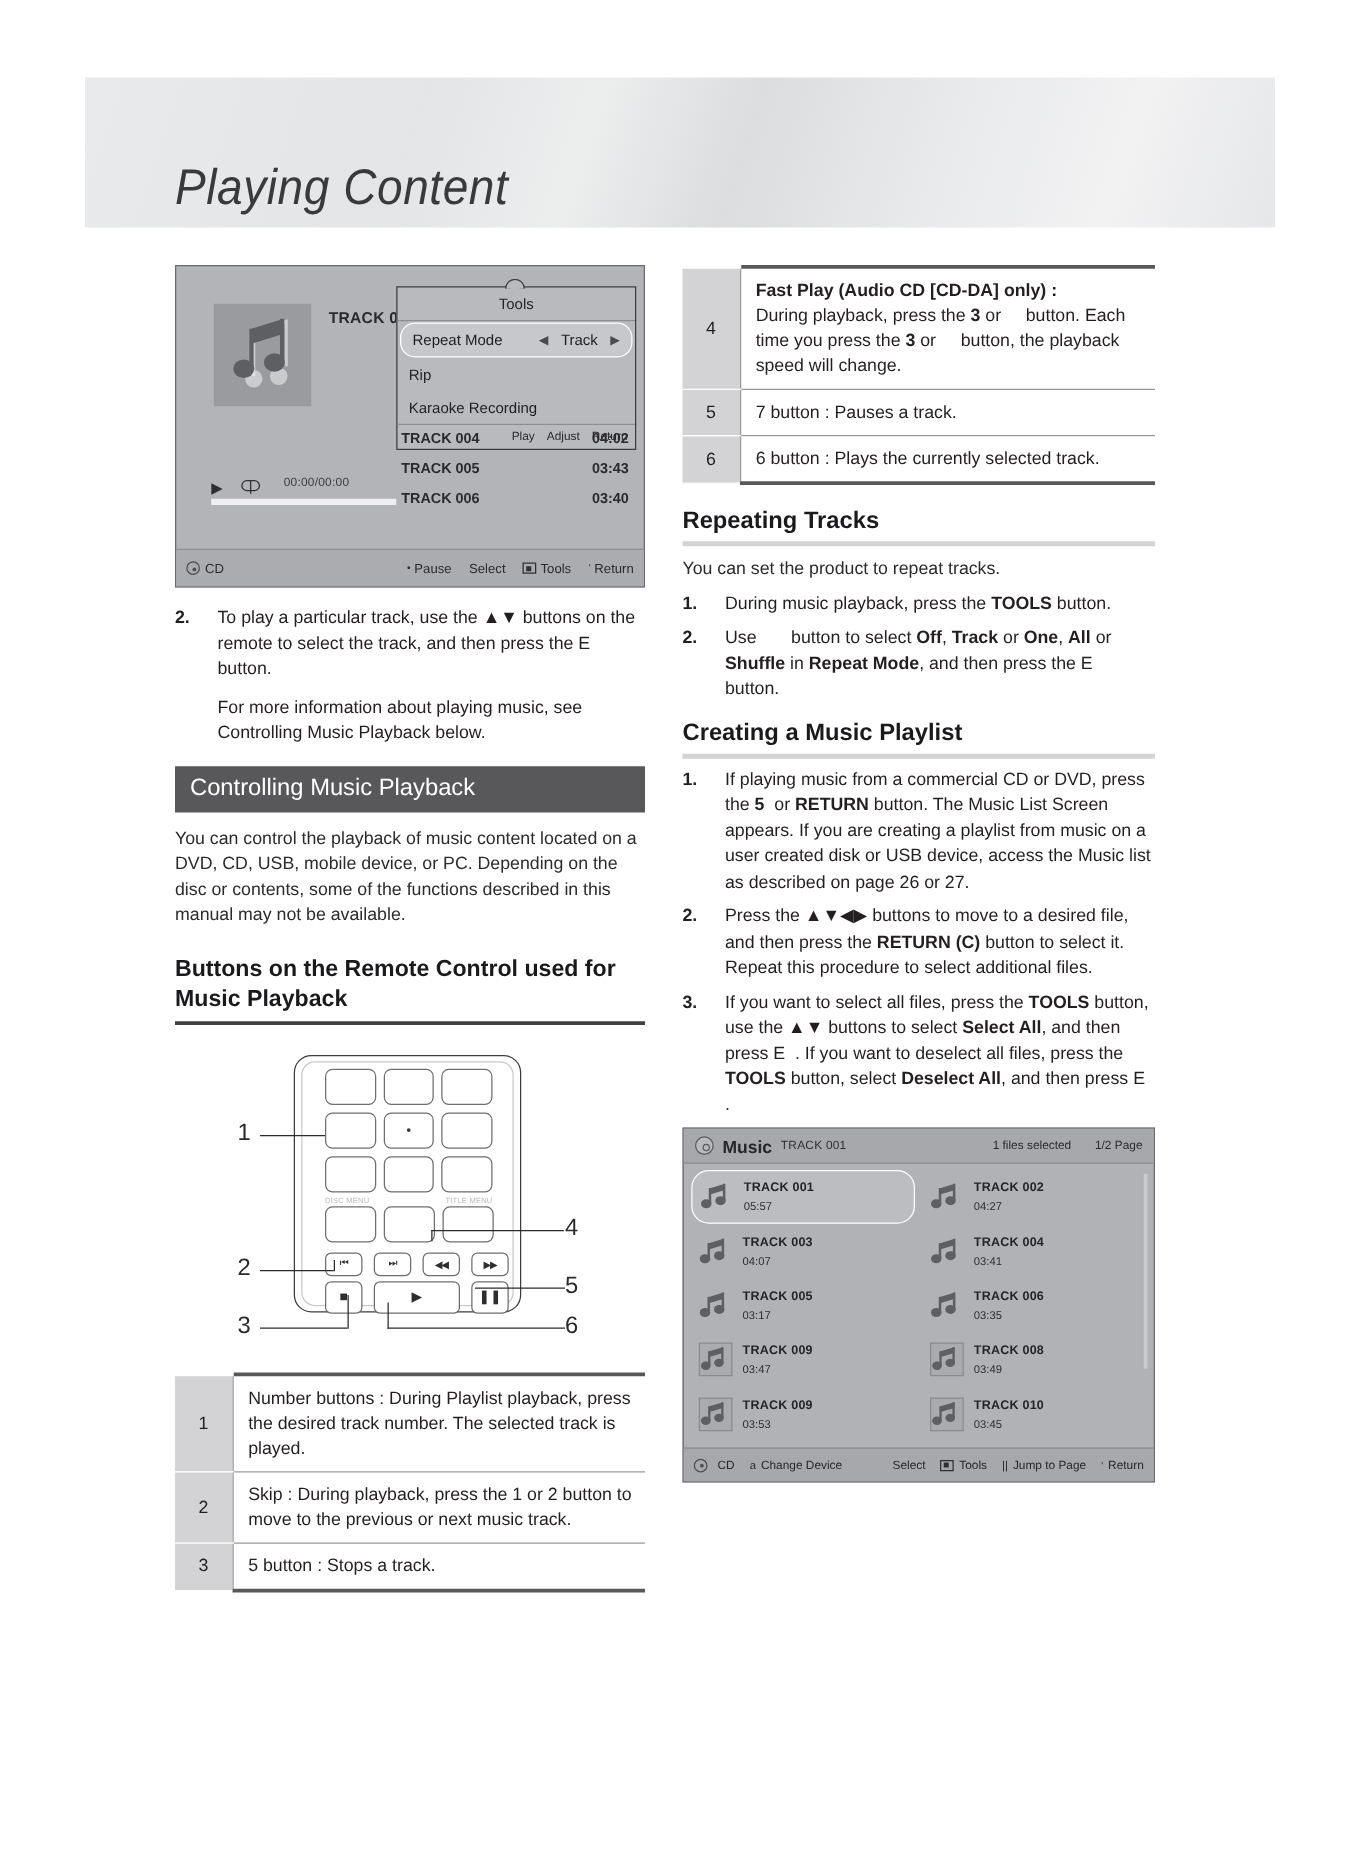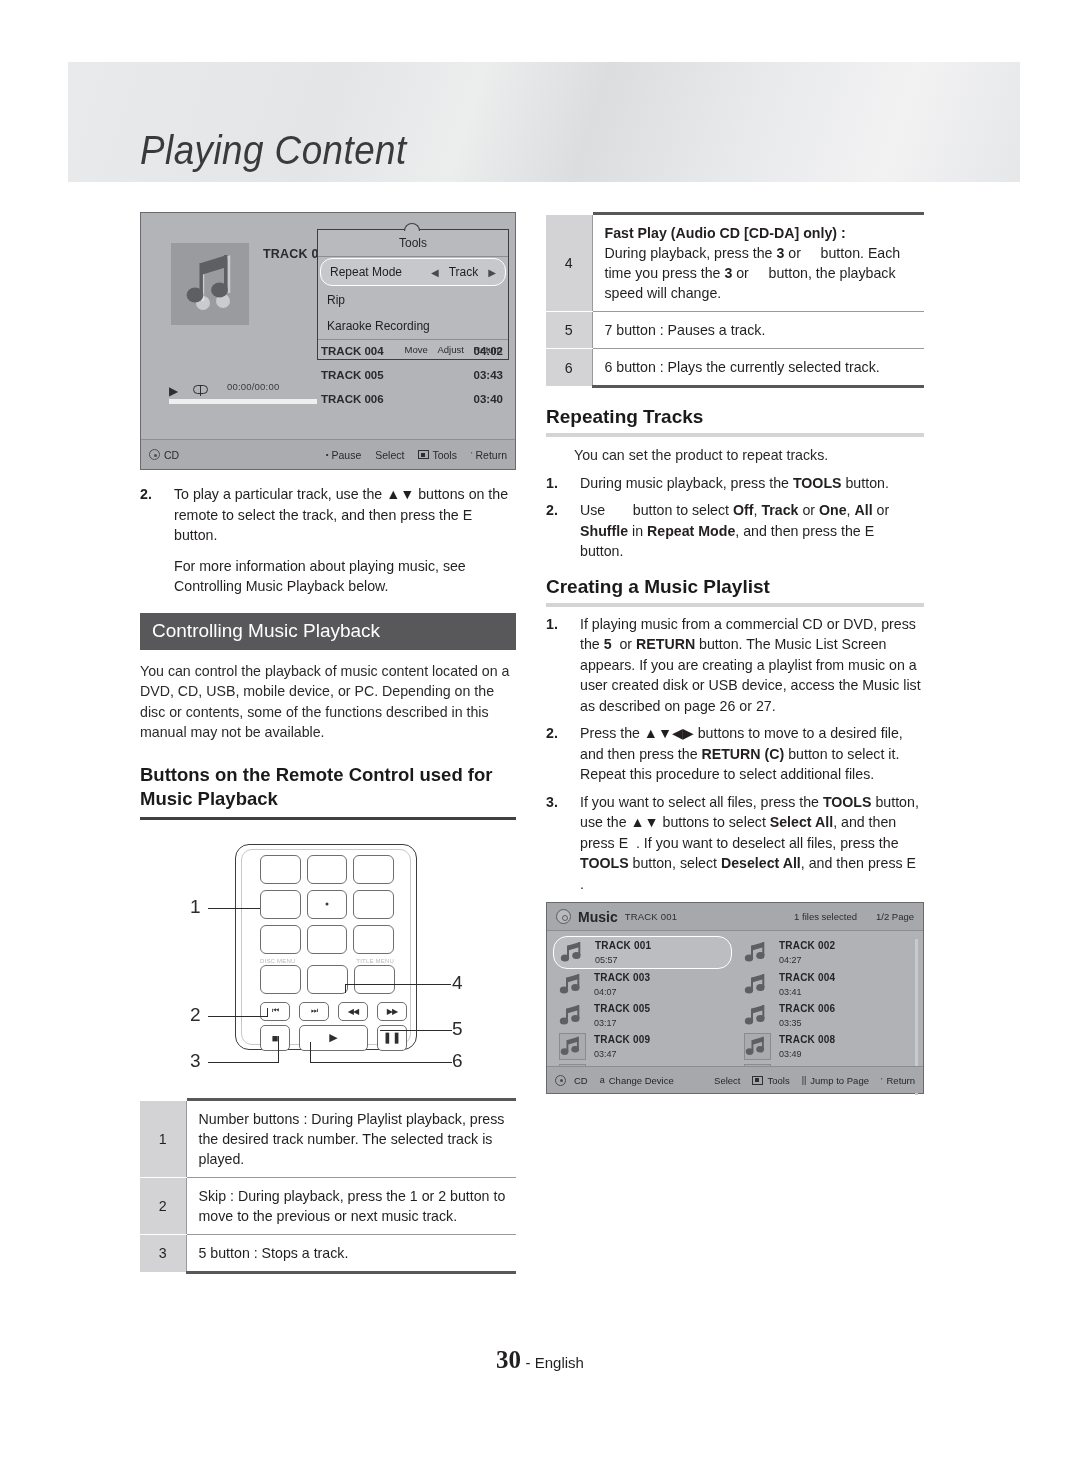--- a/index.html
+++ b/index.html
@@ -200,21 +200,21 @@
   }
   .tbig.play { width: 69px; }
   .callout {
     position: absolute; font-size: 19px; color: #2b2b2d;
   }
   .cline { position: absolute; background: #2b2b2d; height: 1.2px; }
   .cline.v { width: 1.2px; height: auto; }
 
   
   .mlist {
-    position: relative; width: 378px; height: 192px;
+    position: relative; width: 378px; height: 284px;
     background: #b1b2b6; border: 1px solid #6a6a6c; margin-top: 8px;
   }
   .ml-head {
     height: 28px; background: #a7a8ac; border-bottom: 1px solid #8c8d91;
     display: flex; align-items: center; padding: 0 9px; gap: 7px;
   }
   .ml-head .mtitle { font-size: 14px; font-weight: bold; color: #262628; }
   .ml-head .msub { font-size: 9.5px; color: #2e2e30; letter-spacing: .2px; }
   .ml-head .grow { flex: 1; }
   .ml-head .mstat { font-size: 9.5px; color: #2b2b2d; }
@@ -304,21 +304,21 @@
 
         <div class="tt-item">
           <span class="lbl">Rip</span>
         </div>
 
         <div class="tt-item">
           <span class="lbl">Karaoke Recording</span>
         </div>
 
         <div class="tt-foot">
-          <span>Move</span>
+          <span>Play</span>
           <span>Adjust</span>
           <span>Return</span>
         </div>
       </div>
 
       <div class="tv-list">
         <div class="li">
           <span>TRACK 004</span>
           <span>04:02</span>
         </div>
@@ -475,21 +475,21 @@
         <td class="dsc">7 button : Pauses a track.</td>
       </tr>
       <tr>
         <td class="idx">6</td>
         <td class="dsc">6 button : Plays the currently selected track.</td>
       </tr>
     </tbody>
       </table>
 
     <div class="h-sec" style="margin-top:18px;">Repeating Tracks</div>
-    <div class="body-text" style="margin-top:8px;margin-left:28px;">You can set the product to repeat tracks.</div>
+    <div class="body-text" style="margin-top:8px;">You can set the product to repeat tracks.</div>
 
     <div class="nlist">
       <div class="nrow">
         <div class="num">1.</div>
         <div class="txt">During music playback, press the <b>TOOLS</b> button.</div>
       </div>
       <div class="nrow">
         <div class="num">2.</div>
         <div class="txt">Use &nbsp;&nbsp;&nbsp;&nbsp;&nbsp;&nbsp;button to select <b>Off</b>, <b>Track</b> or <b>One</b>, <b>All</b> or <b>Shuffle</b> in <b>Repeat Mode</b>, and then press the E&nbsp; button.</div>
       </div>
@@ -709,18 +709,14 @@
           <span>Jump to Page</span>
         </span>
         <span class="bi" style="margin-right:0;">
           <span style="font-size:8px;">'</span>
           <span>Return</span>
         </span>
       </div>
     </div>
   </div>
 
-  <div class="footer">
-    <span class="pgnum">30</span>
-    <span class="pglang">- English</span>
-  </div>
 
 </div>
 
 </body></html>

